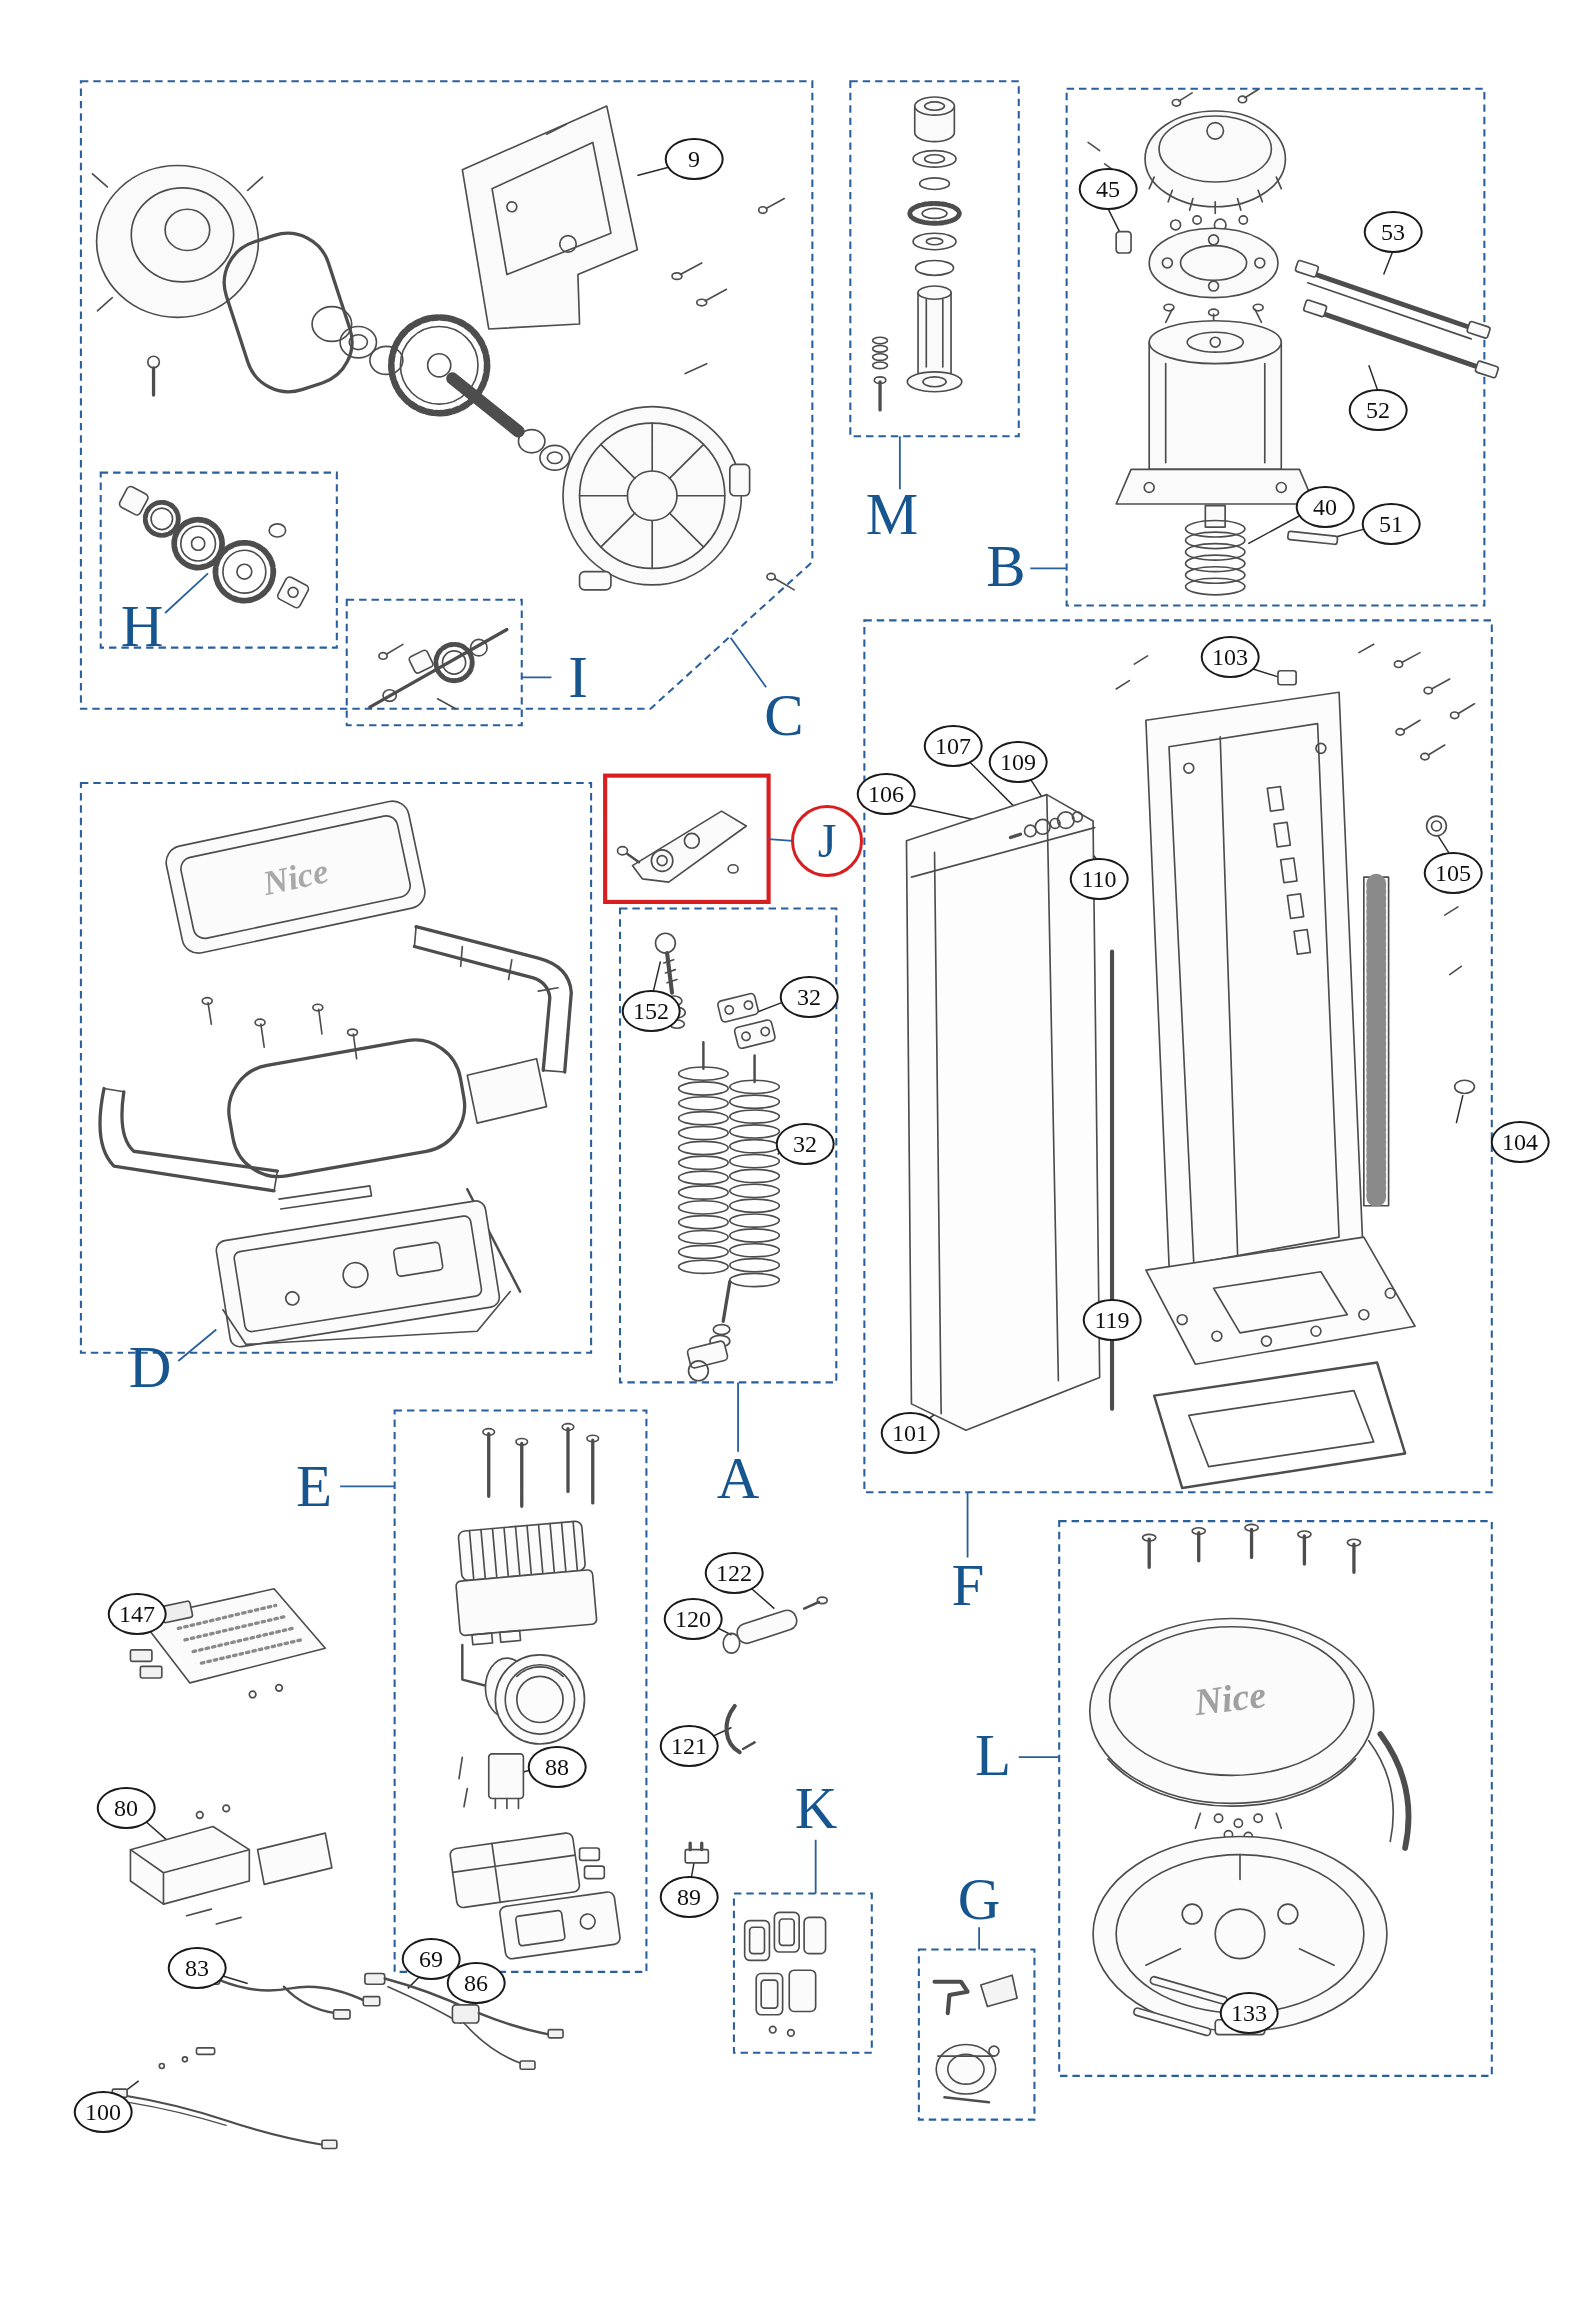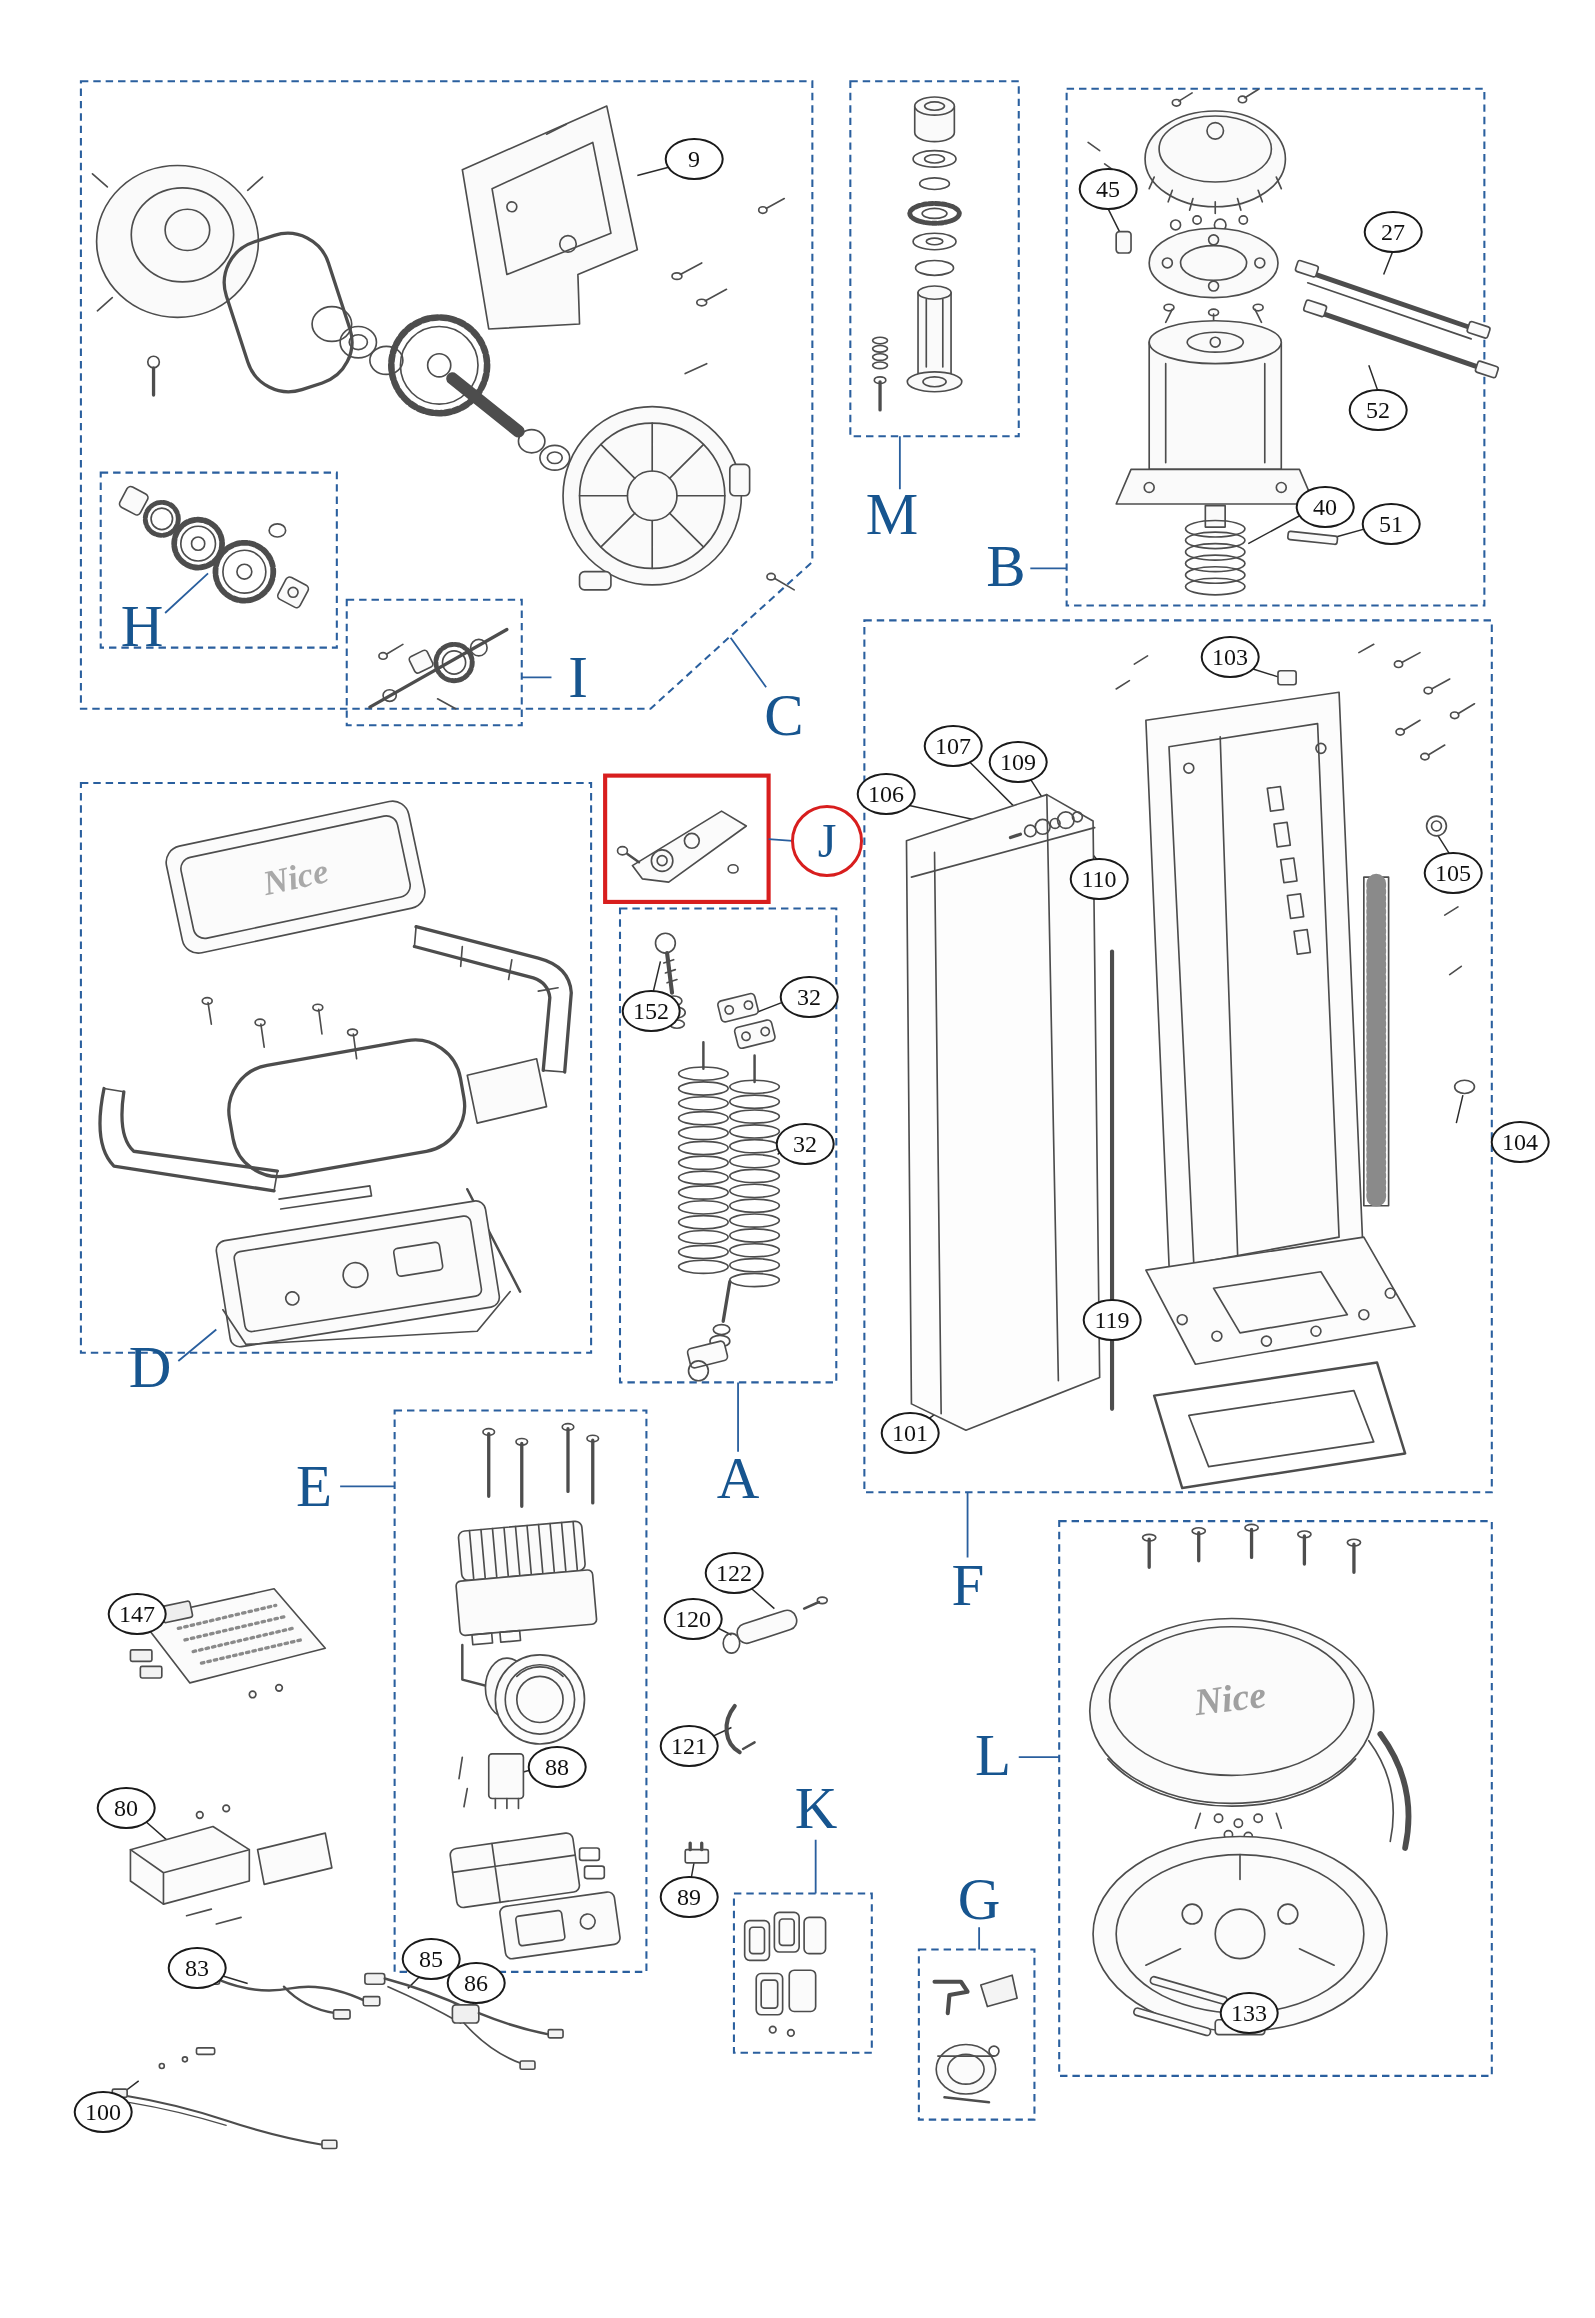--- a/index.html
+++ b/index.html
@@ -478,21 +478,21 @@
 <div class="section-label circled" style="left:827px;top:841px">J</div>
 <div class="section-label" style="left:738px;top:1478px">A</div>
 <div class="section-label" style="left:314px;top:1486px">E</div>
 <div class="section-label" style="left:968px;top:1585px">F</div>
 <div class="section-label" style="left:816px;top:1808px">K</div>
 <div class="section-label" style="left:979px;top:1899px">G</div>
 <div class="section-label" style="left:993px;top:1755px">L</div>
 
 <div class="callout" style="left:694px;top:159px">9</div>
 <div class="callout" style="left:1108px;top:189px">45</div>
-<div class="callout" style="left:1393px;top:232px">27</div>
+<div class="callout" style="left:1393px;top:232px">53</div>
 <div class="callout" style="left:1378px;top:410px">52</div>
 <div class="callout" style="left:1325px;top:507px">40</div>
 <div class="callout" style="left:1391px;top:524px">51</div>
 <div class="callout" style="left:1230px;top:657px">103</div>
 <div class="callout" style="left:953px;top:746px">107</div>
 <div class="callout" style="left:1018px;top:762px">109</div>
 <div class="callout" style="left:886px;top:794px">106</div>
 <div class="callout" style="left:1099px;top:879px">110</div>
 <div class="callout" style="left:1453px;top:873px">105</div>
 <div class="callout" style="left:1520px;top:1142px">104</div>
@@ -502,19 +502,19 @@
 <div class="callout" style="left:809px;top:997px">32</div>
 <div class="callout" style="left:805px;top:1144px">32</div>
 <div class="callout" style="left:137px;top:1614px">147</div>
 <div class="callout" style="left:126px;top:1808px">80</div>
 <div class="callout" style="left:557px;top:1767px">88</div>
 <div class="callout" style="left:734px;top:1573px">122</div>
 <div class="callout" style="left:693px;top:1619px">120</div>
 <div class="callout" style="left:689px;top:1746px">121</div>
 <div class="callout" style="left:689px;top:1897px">89</div>
 <div class="callout" style="left:197px;top:1968px">83</div>
-<div class="callout" style="left:431px;top:1959px">85</div>
+<div class="callout" style="left:431px;top:1959px">69</div>
 <div class="callout" style="left:476px;top:1983px">86</div>
 <div class="callout" style="left:103px;top:2112px">100</div>
 <div class="callout" style="left:1249px;top:2013px">133</div>
 
 </div>
 
 
 </body></html>

